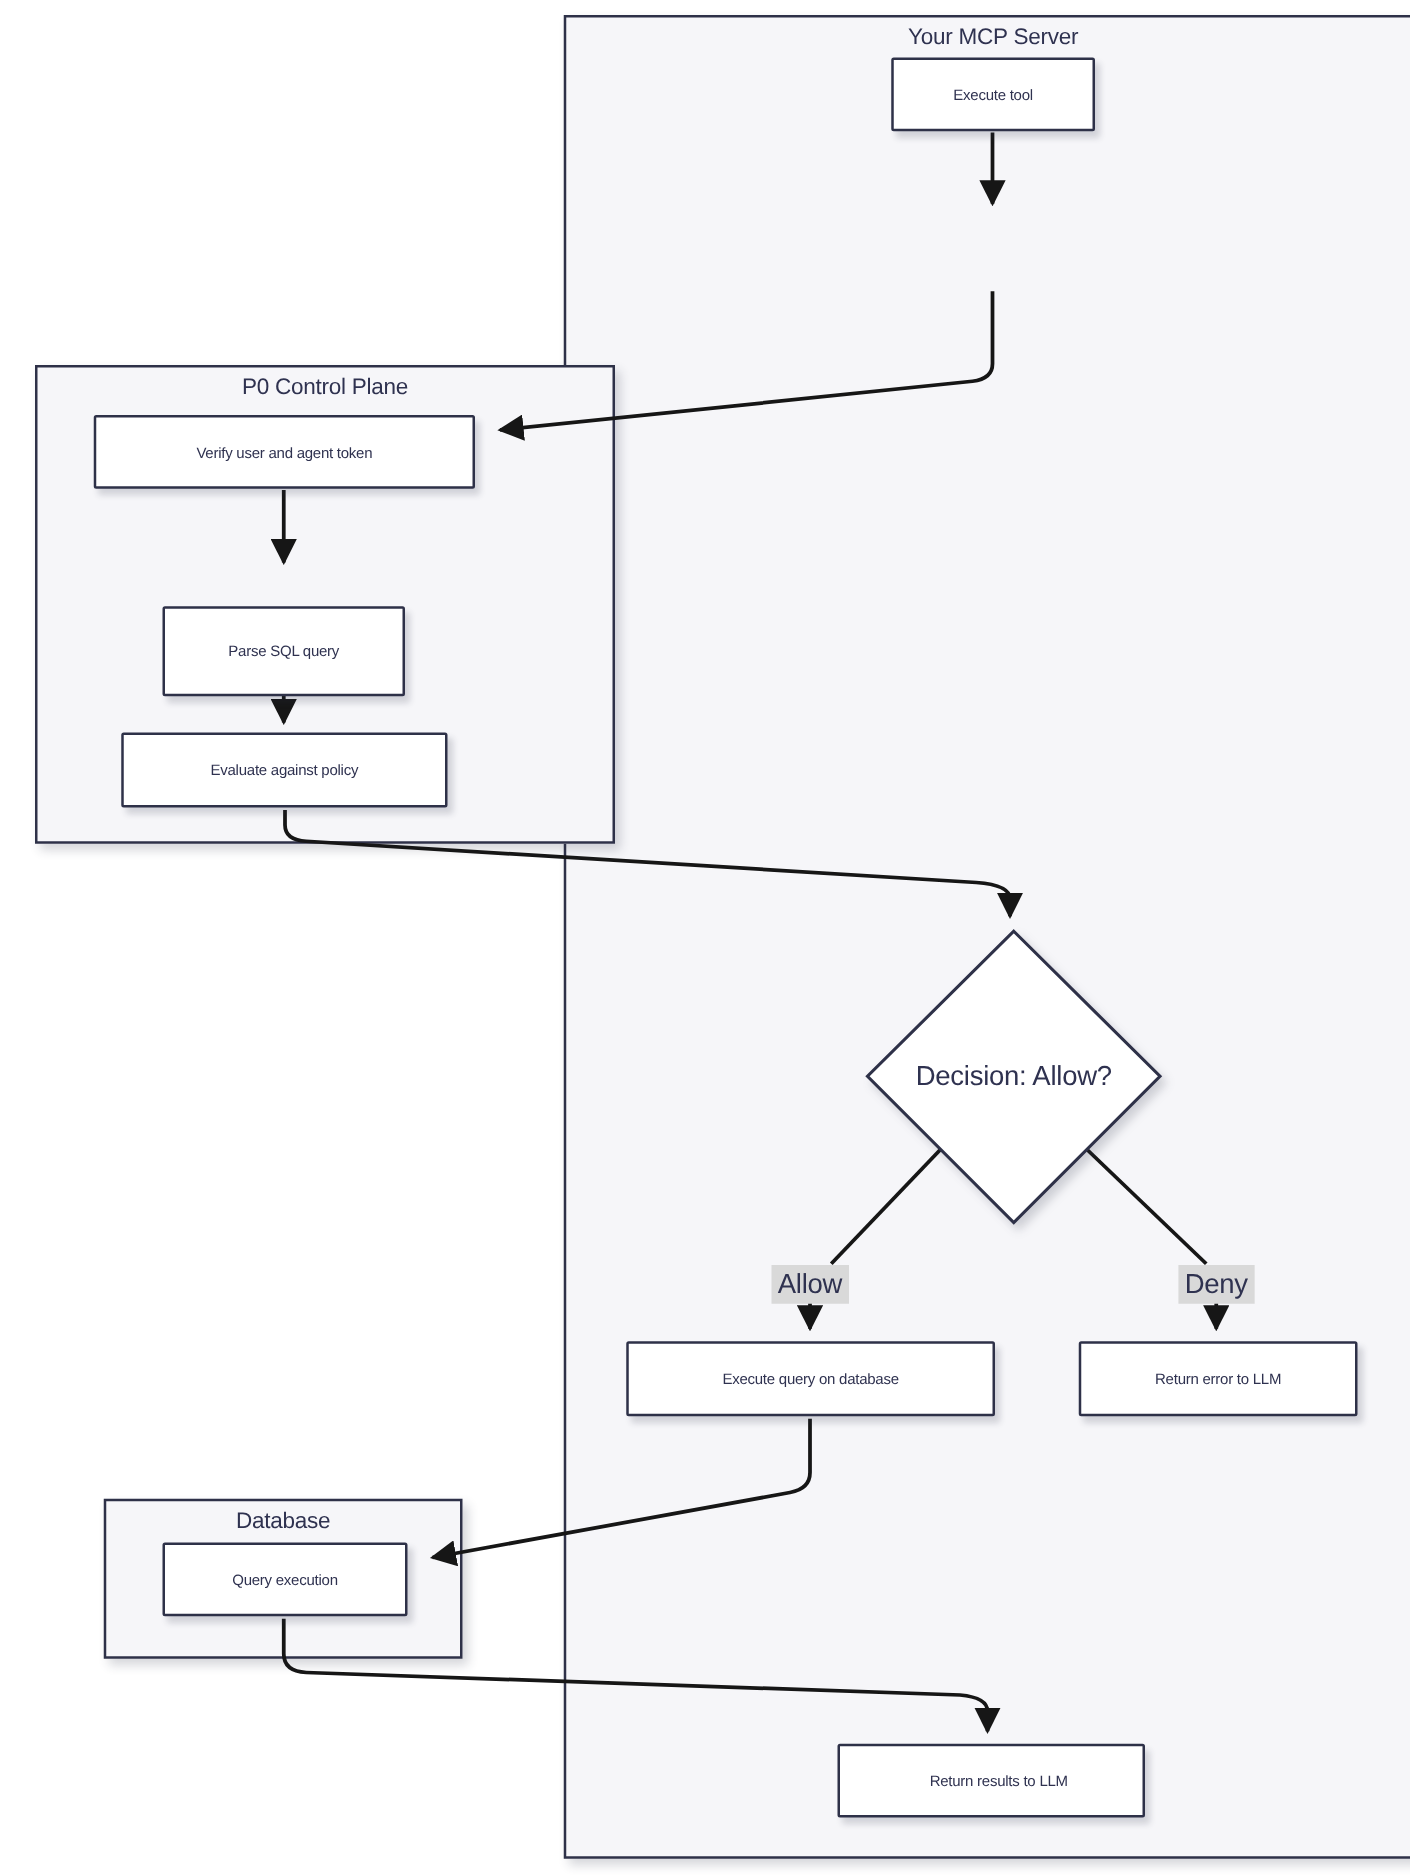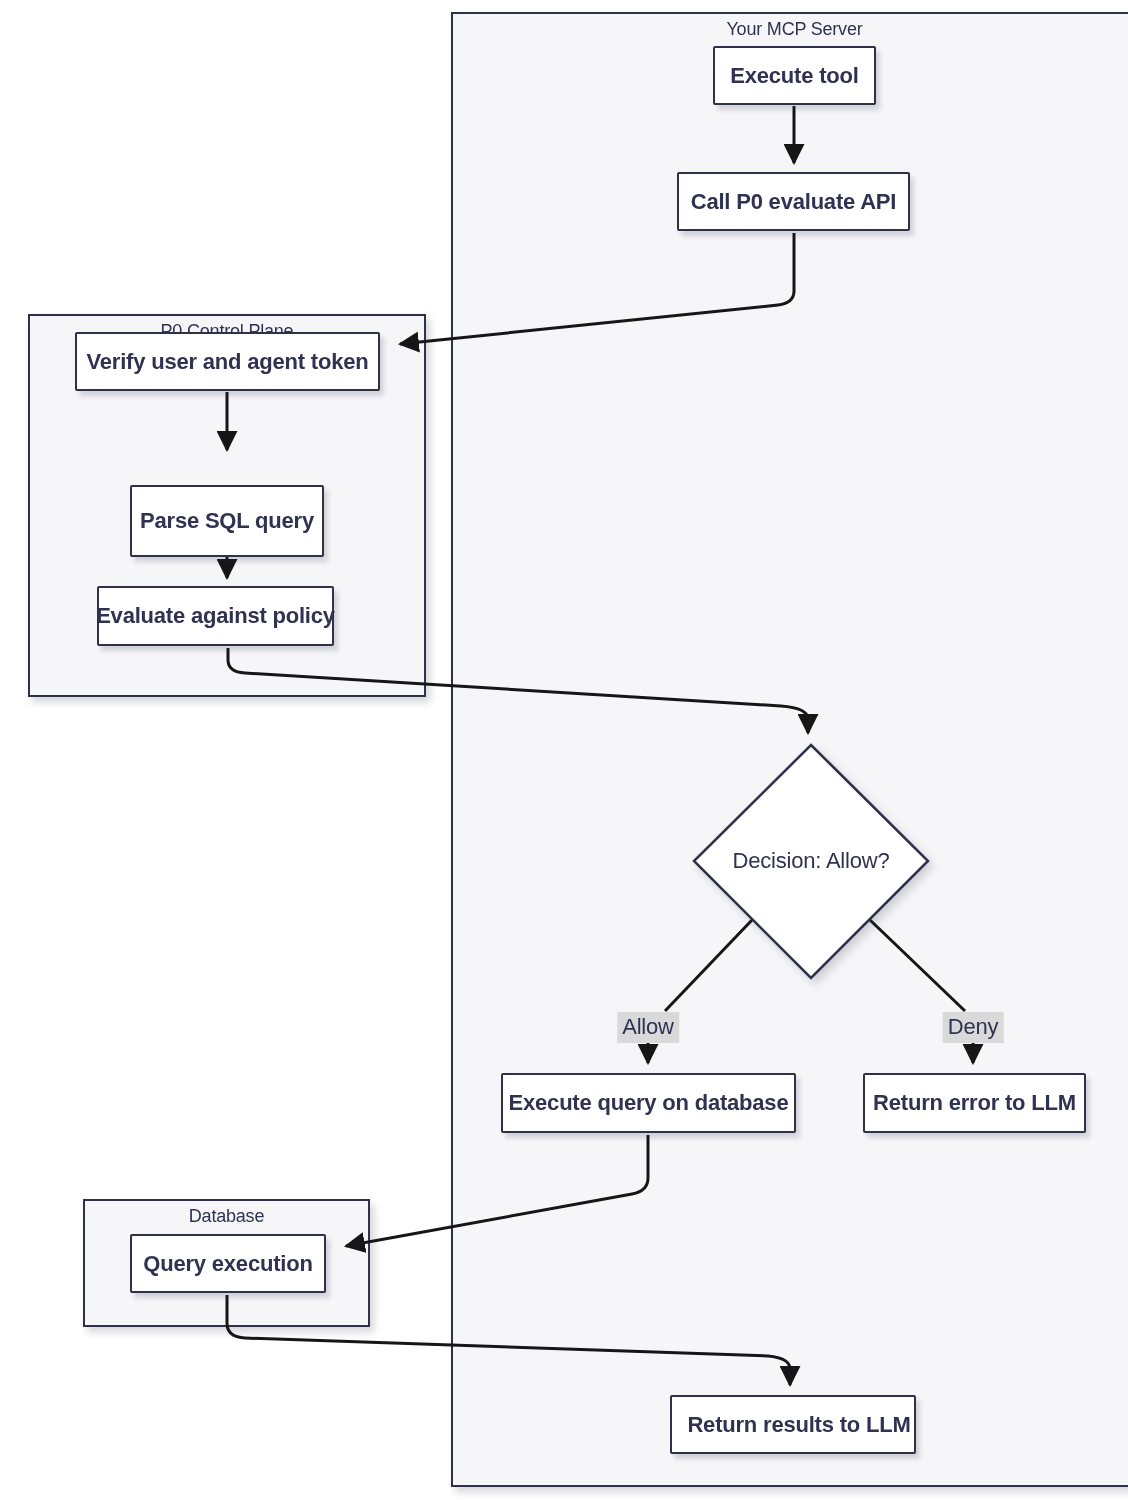--- a/index.html
+++ b/index.html
@@ -31,51 +31,50 @@
   }
   .container-label{
     position:absolute;top:5px;left:0;right:0;
     text-align:center;
     font-size:18px;font-weight:500;
     color:var(--text);
     letter-spacing:-0.2px;
     white-space:nowrap;
   }
   #c-mcp{left:433px;top:12px;width:687px;height:1475px;}
-  #c-p0{left:10px;top:314px;width:398px;height:383px;}
+  #c-p0{left:10px;top:292px;width:464px;height:383px;}
   #c-db{left:65px;top:1199px;width:287px;height:128px;}
 
   
   svg.edges{position:absolute;left:0;top:0;z-index:2;}
   svg.edges path.edge{fill:none;stroke:var(--edge);stroke-width:3px;}
   svg.edges polygon.diamond{
     fill:var(--node-fill);stroke:var(--border);stroke-width:2.5px;
     filter:drop-shadow(4px 5px 4px rgba(46,49,72,0.20));
   }
 
   
   .node{
     position:absolute;
     background:var(--node-fill);
     border:2px solid var(--border);
     border-radius:2px;
     box-shadow:4px 5px 5px rgba(46,49,72,0.18);
     display:flex;align-items:center;justify-content:center;
-    font-size:22px;letter-spacing:-0.2px;
+    font-size:12px;letter-spacing:-0.2px;
     color:var(--text);
     text-align:center;
     z-index:3;
     white-space:nowrap;
-    font-weight:bold;
   }
   #n-execute-tool{left:695px;top:46px;width:163px;height:59px;}
   #n-call-api{left:659px;top:172px;width:233px;height:59px;}
   #n-verify{left:57px;top:332px;width:305px;height:59px;text-align:center;}
   #n-parse{left:112px;top:485px;width:194px;height:72px;}
-  #n-evaluate{left:79px;top:586px;width:237px;height:60px;text-align:right;}
+  #n-evaluate{left:79px;top:586px;width:261px;height:60px;text-align:right;}
   #n-execute-query{left:483px;top:1073px;width:295px;height:60px;}
   #n-return-error{left:845px;top:1073px;width:223px;height:60px;}
   #n-query-exec{left:112px;top:1234px;width:196px;height:59px;}
   #n-return-results{left:652px;top:1395px;width:246px;height:59px;padding-left:12px;}
 
   
   .diamond-label{
     position:absolute;left:683px;top:848px;width:220px;
     text-align:center;font-size:22px;letter-spacing:-0.2px;
     color:var(--text);z-index:3;white-space:nowrap;
@@ -137,23 +136,20 @@
     <path class="edge" d="M630,1135 V1178 Q630,1191 614,1194 L328,1246" marker-end="url(#arrow)"></path>
 
     <path class="edge" d="M209,1295 V1323 Q209,1337 227,1338 L750,1356 Q772,1358 772,1369 V1385" marker-end="url(#arrow)"></path>
 
     <polygon class="diamond" points="793,745 910,861 793,978 676,861"></polygon>
   </svg>
 
   <div class="node" id="n-execute-tool">
     <span>Execute tool</span>
   </div>
-  <div class="node" id="n-call-api">
-    <span>Call P0 evaluate API</span>
-  </div>
   <div class="node" id="n-verify">
     <span>Verify user and agent token</span>
   </div>
   <div class="node" id="n-parse">
     <span>Parse SQL query</span>
   </div>
   <div class="node" id="n-evaluate">
     <span>Evaluate against policy</span>
   </div>
   <div class="node" id="n-execute-query">

